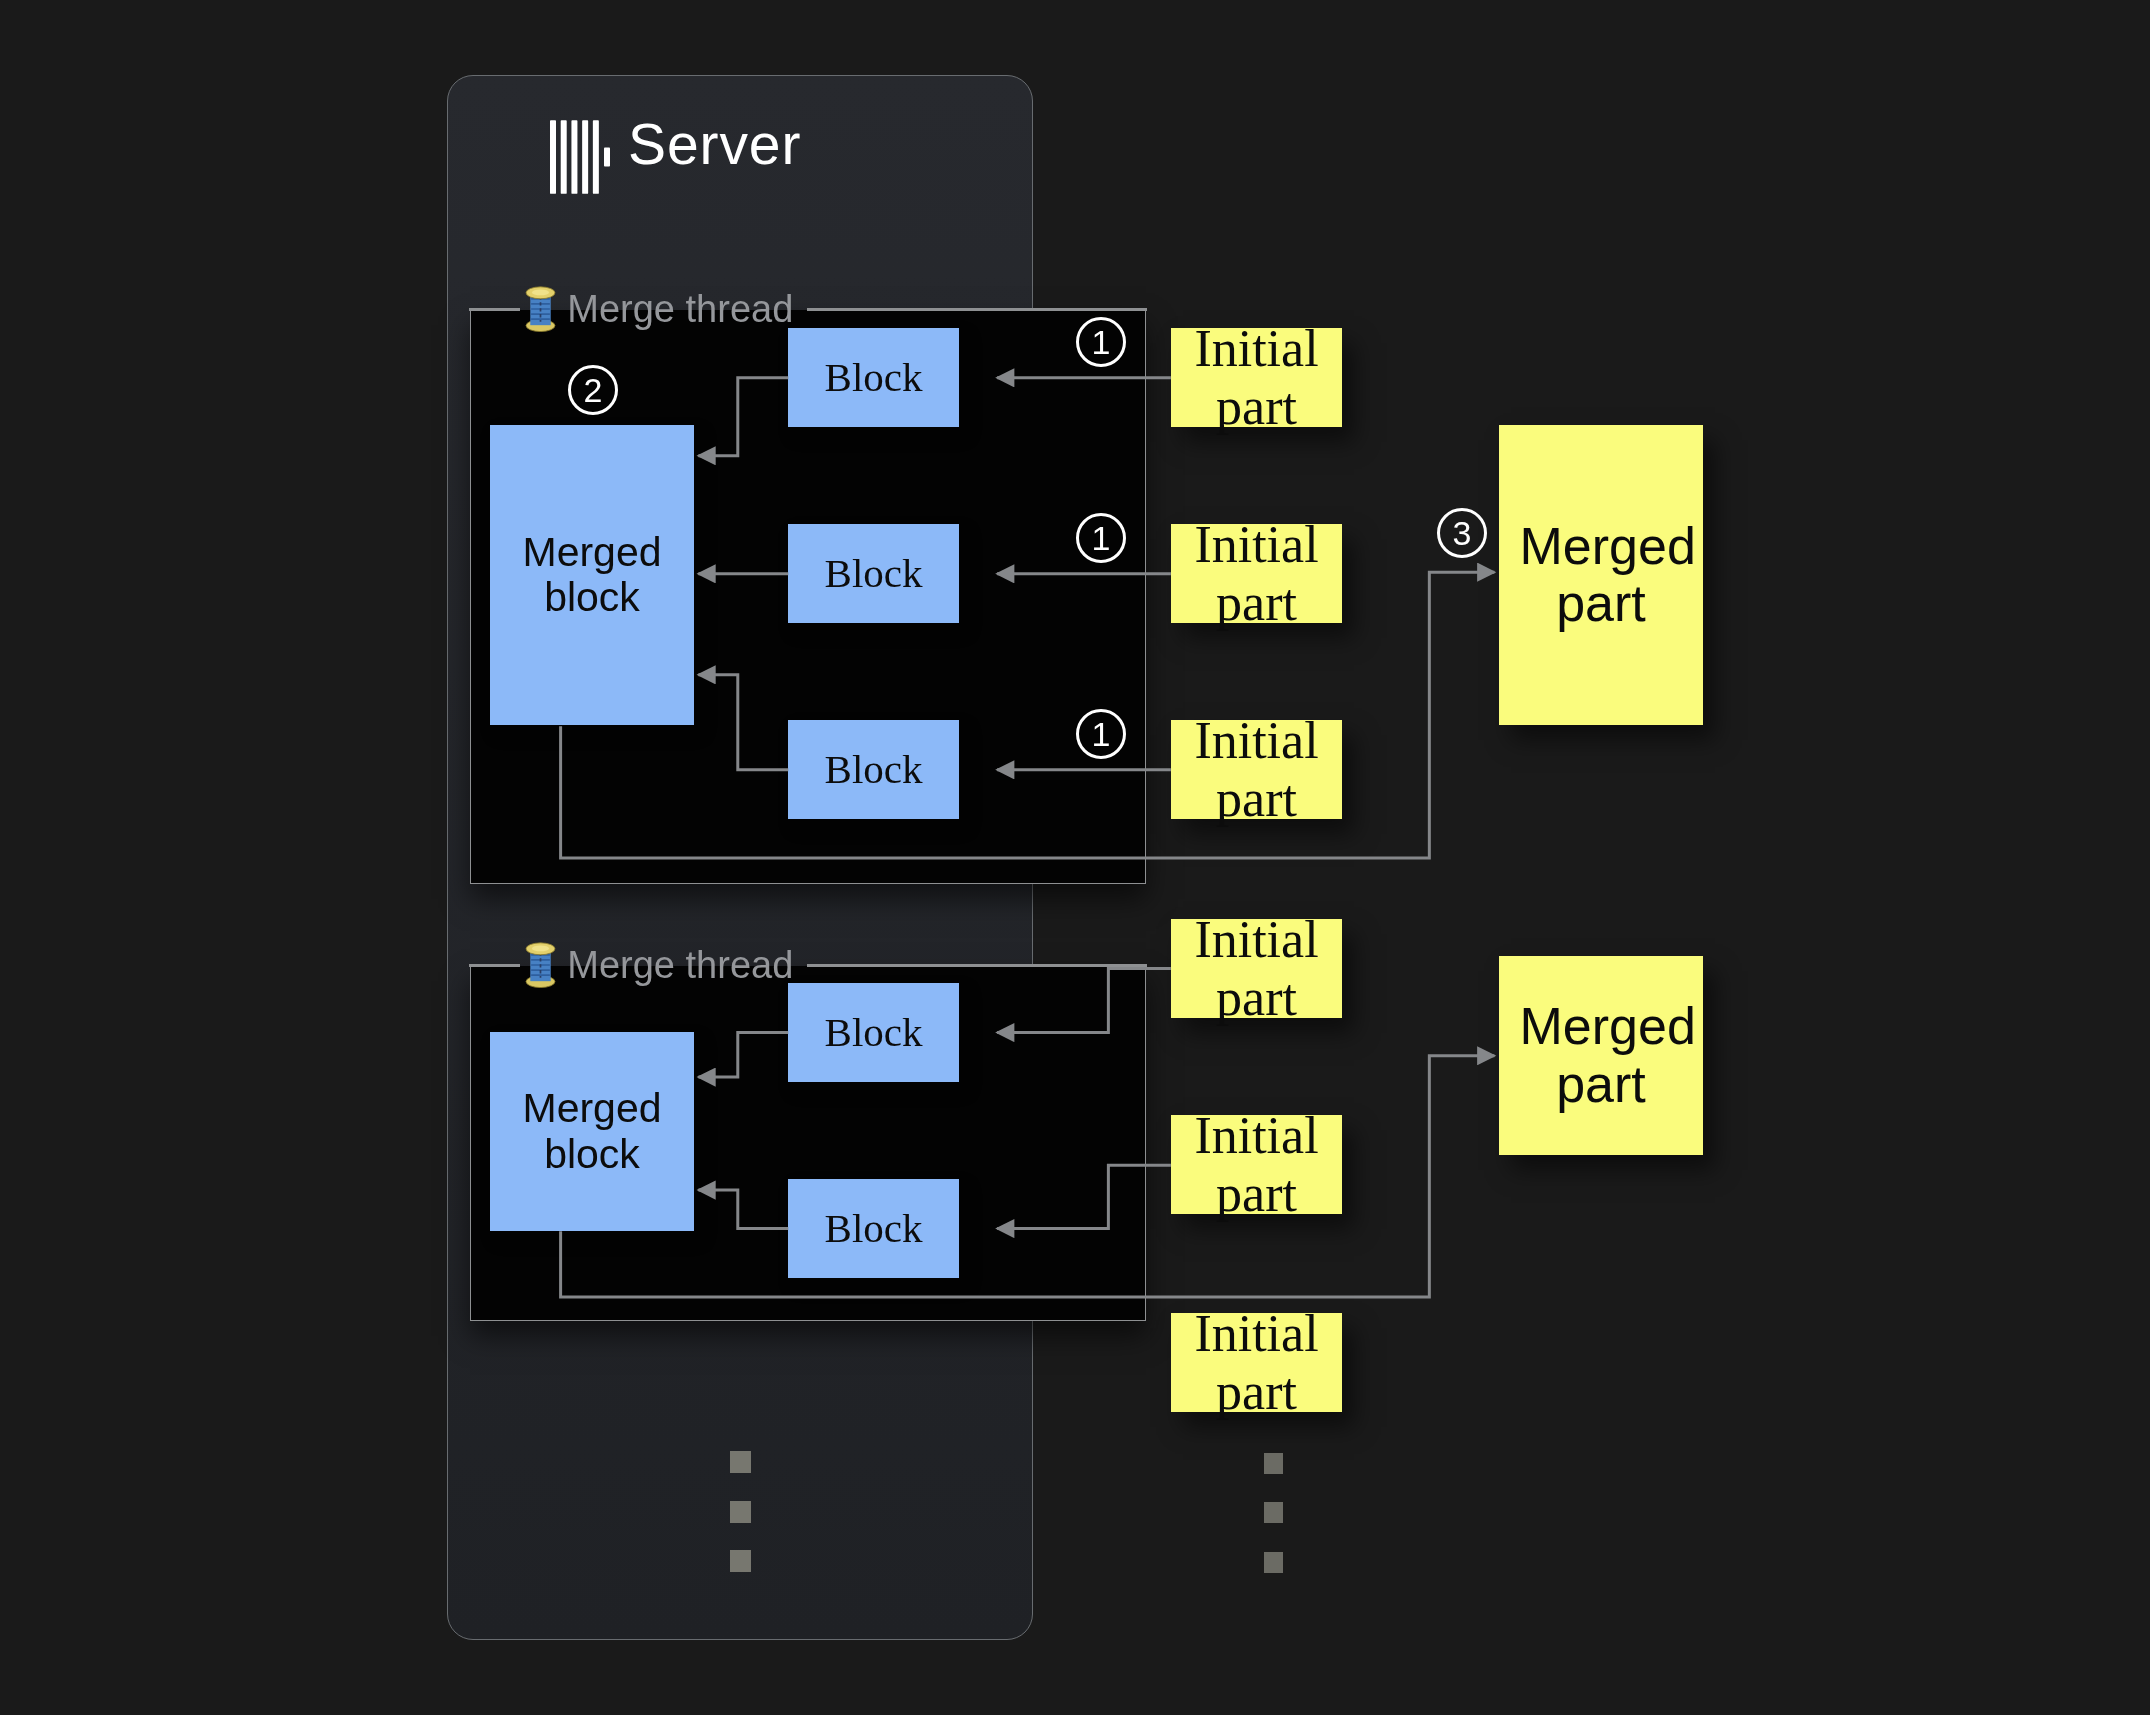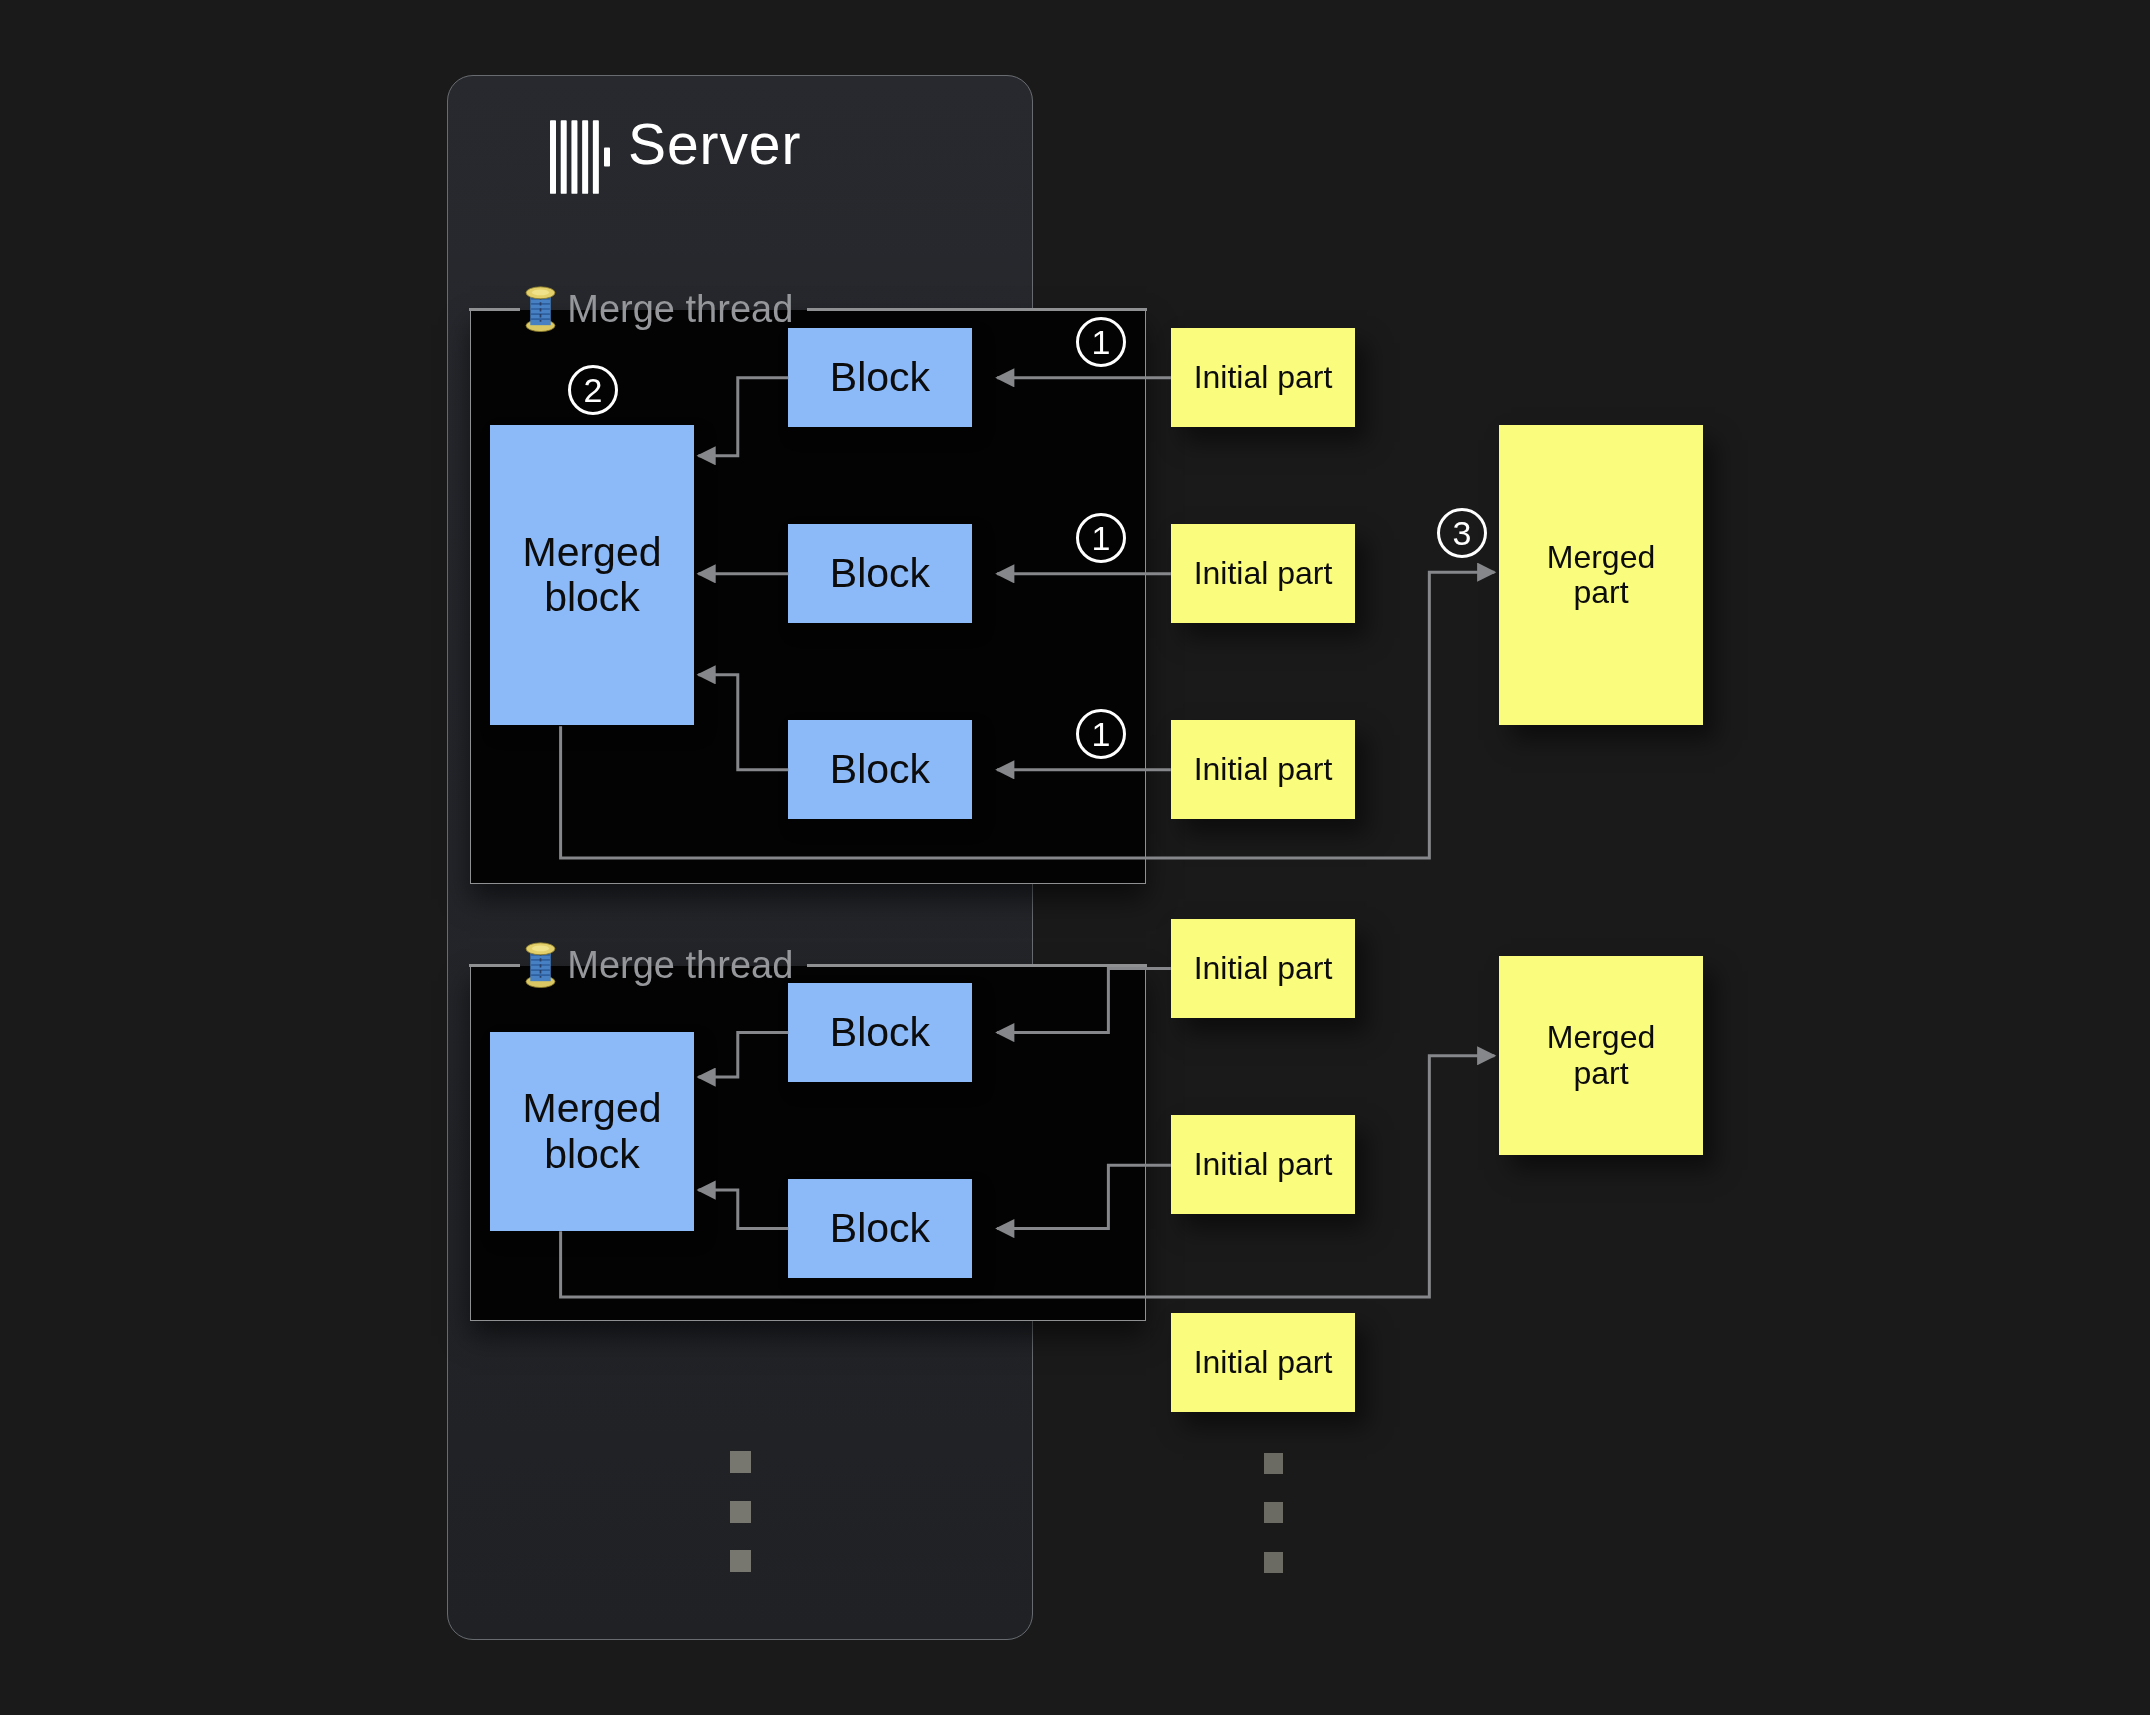--- a/index.html
+++ b/index.html
@@ -24,24 +24,24 @@
   .top-seg{position:absolute;height:2.6px;top:-1.7px;background:var(--box-border);}
   .seg-l{left:-1.7px;width:51px;}
   .seg-r{left:336px;right:-1.7px;}
   .thread-label{position:absolute;left:53px;top:-26px;height:50px;display:flex;
     align-items:center;gap:10.3px;}
   .thread-label span{font-size:38px;color:var(--gray-text);white-space:nowrap;}
   .bluebox{background:var(--blue);display:flex;align-items:center;justify-content:center;
     text-align:center;color:var(--text-dark);font-size:41px;line-height:1.1;
     box-shadow:6.8px 8.6px 15.4px rgba(0,0,0,.35);}
   .note{background:var(--yellow);display:flex;align-items:center;justify-content:center;
-    text-align:center;color:var(--text-dark);font-size:32px;line-height:1.1;
+    text-align:center;color:var(--text-dark);font-size:52px;line-height:1.1;
     box-shadow:12px 15.4px 22px rgba(0,0,0,.5);}
   .bluebox b,.note b{font-weight:400;display:inline-block;max-width:163px;}
-  .small{width:184px;height:99px;}
+  .small{width:171px;height:99px;font-family:Liberation Serif, serif;}
   .step-circle{display:flex;align-items:center;justify-content:center;width:50px;height:50px;
     box-sizing:border-box;border:3.4px solid var(--white);border-radius:50%;
     color:var(--white);font-size:34px;}
   .dot{background:var(--dot-left);}
   .dot-r{background:var(--dot-right);}
   svg.overlay{position:absolute;left:0;top:0;z-index:6;pointer-events:none;}
   .layer{z-index:3;}
 </style>
 </head>
 <body>

